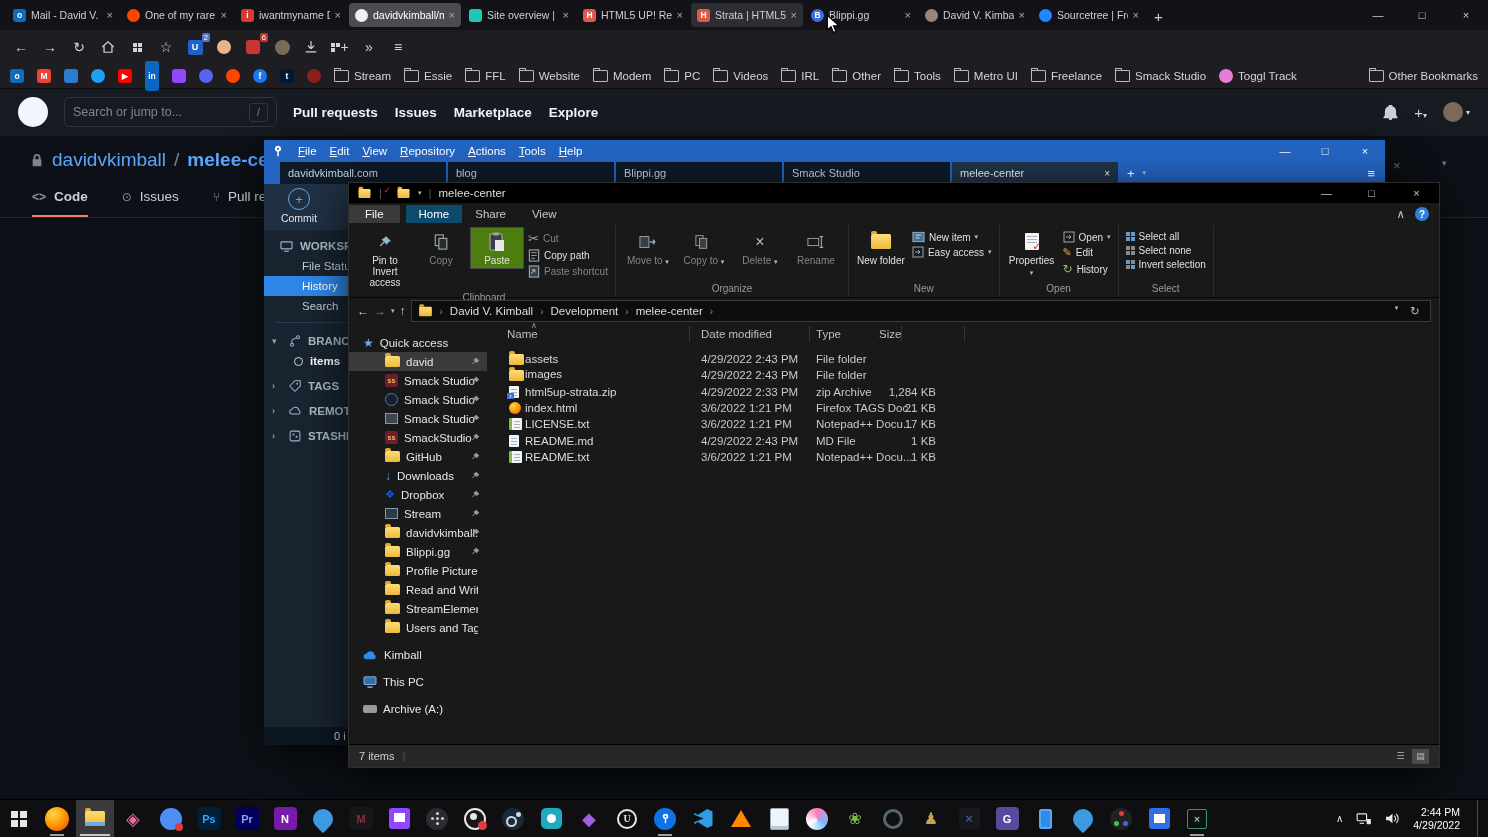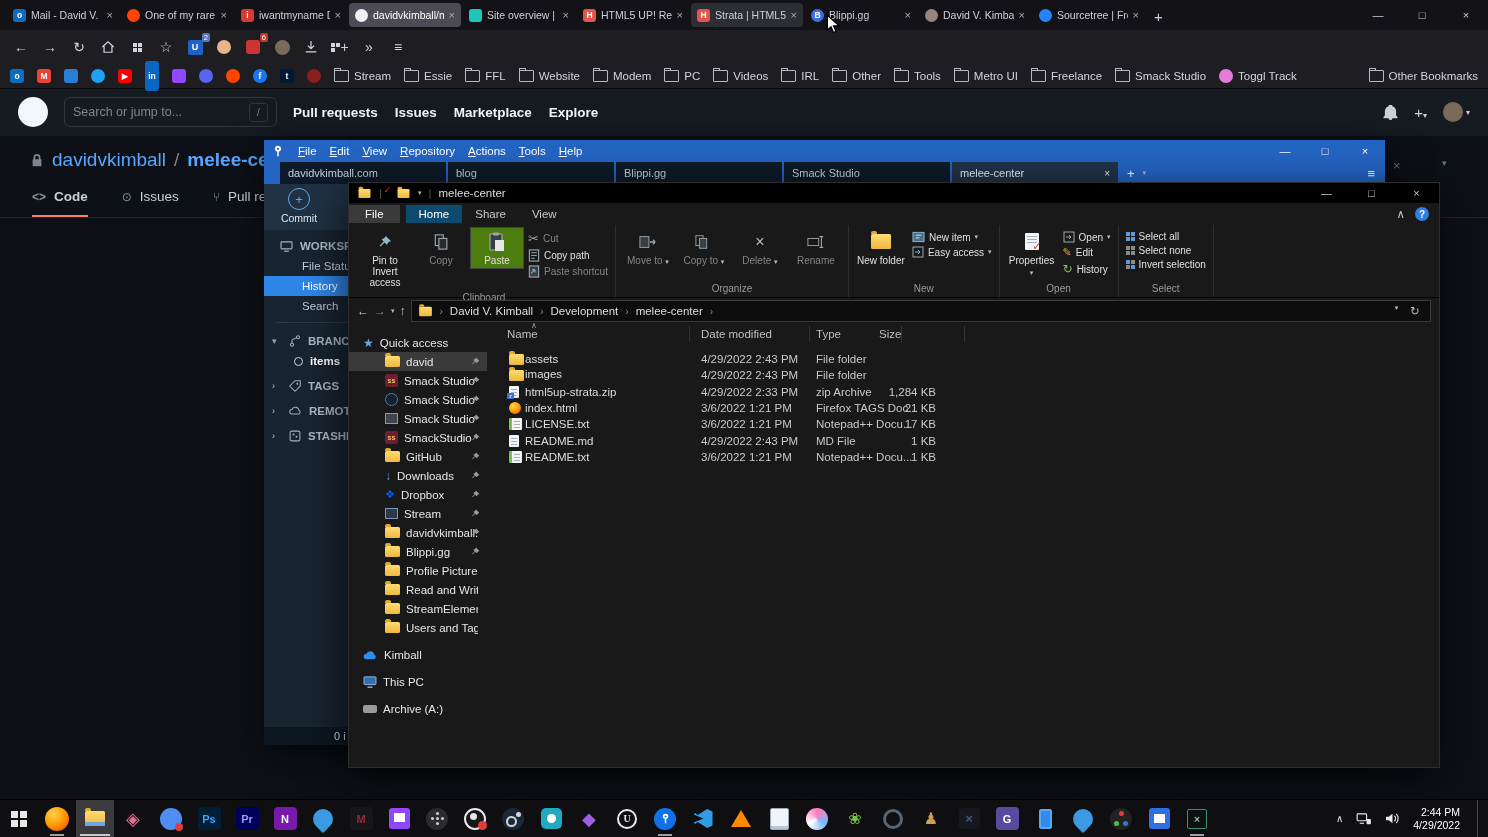--- a/index.html
+++ b/index.html
@@ -987,20 +987,28 @@
         <span class="frow-cell" style="left:369px;top:109.5px;width:80px;justify-content:flex-end;color:#c9c9c9">1 KB</span>
         <span class="frow-cell" style="left:22px;top:125.80000000000001px">
           <span class="cpage" style="width:10px;height:12px;border-left:3px solid #7bbf4a"></span>
         </span>
         <span class="frow-cell" style="left:38px;top:125.80000000000001px">README.txt</span>
         <span class="frow-cell" style="left:214px;top:125.80000000000001px;color:#c9c9c9">3/6/2022 1:21 PM</span>
         <span class="frow-cell" style="left:329px;top:125.80000000000001px;color:#c9c9c9">Notepad++ Docu...</span>
         <span class="frow-cell" style="left:369px;top:125.80000000000001px;width:80px;justify-content:flex-end;color:#c9c9c9">1 KB</span>
       </div>
   </div>
+  <div class="ex-status">
+    <span>7 items</span>
+    <span style="margin-left:8px;color:#555">|</span>
+    <div class="view-toggles">
+      <span class="vt">☰</span>
+      <span class="vt on">▤</span>
+    </div>
+  </div>
 </div>
 
 <div id="taskbar">
     <div class="tb-cell  ">
       <span style="display:inline-flex;align-items:center;justify-content:center">
         <span style="width:7px;height:7px;background:#e8e8e8;box-shadow:9px 0 #e8e8e8,0 9px #e8e8e8,9px 9px #e8e8e8;margin:-9px 9px 0 0;display:inline-block"></span>
       </span>
     </div>
     <div class="tb-cell open ">
       <span style="display:inline-flex;align-items:center;justify-content:center">

